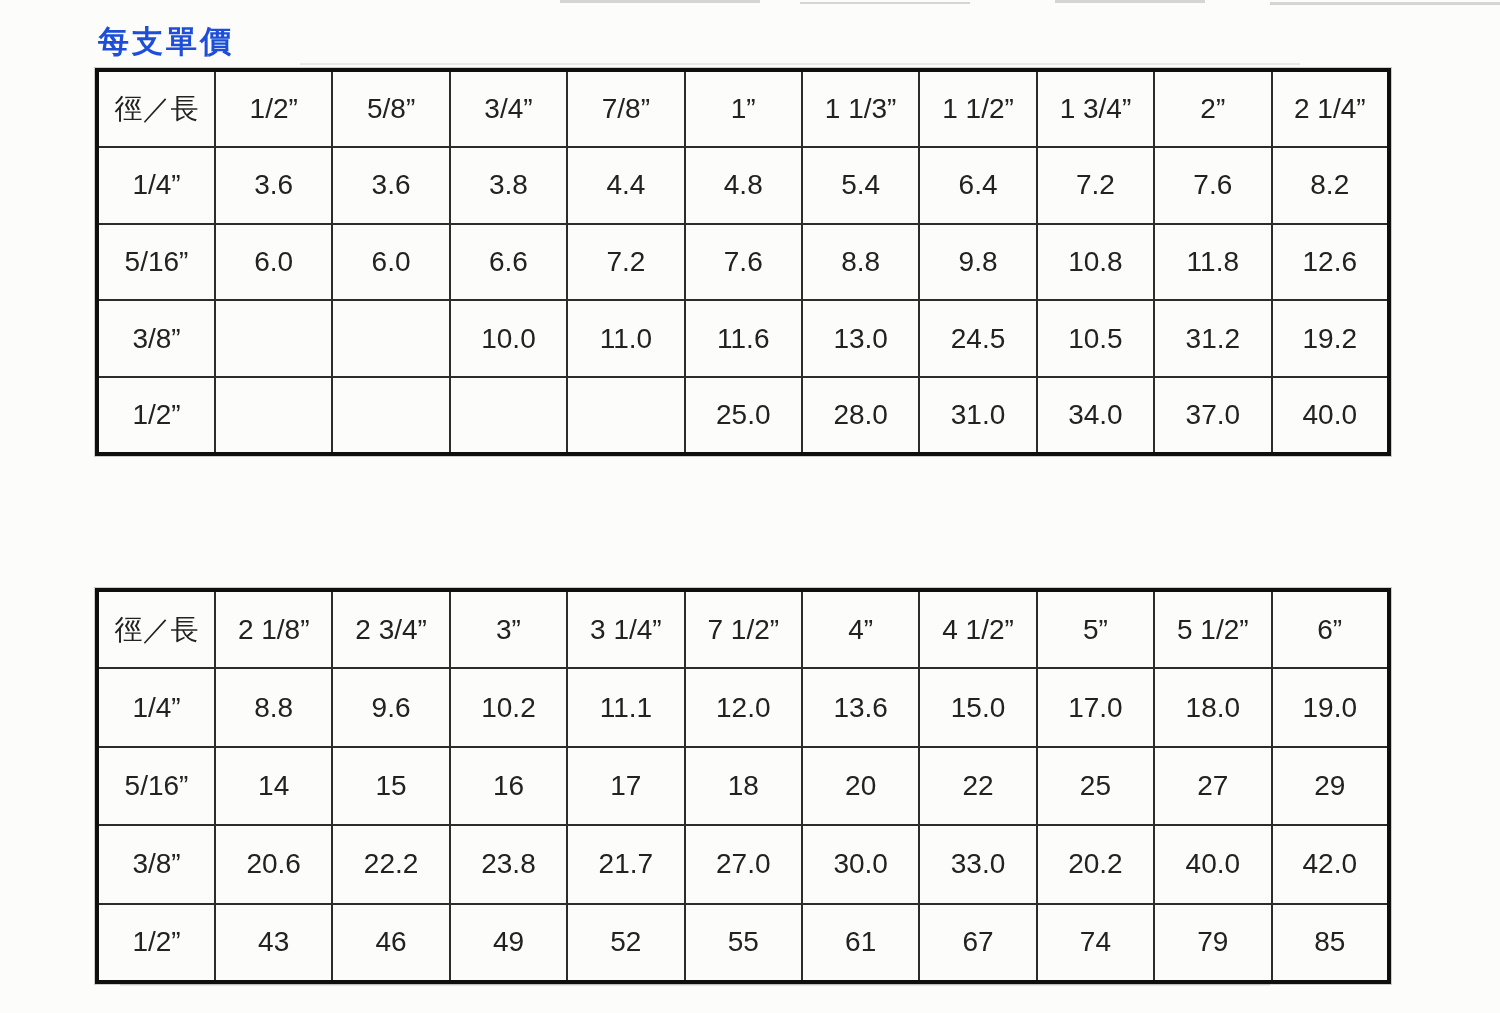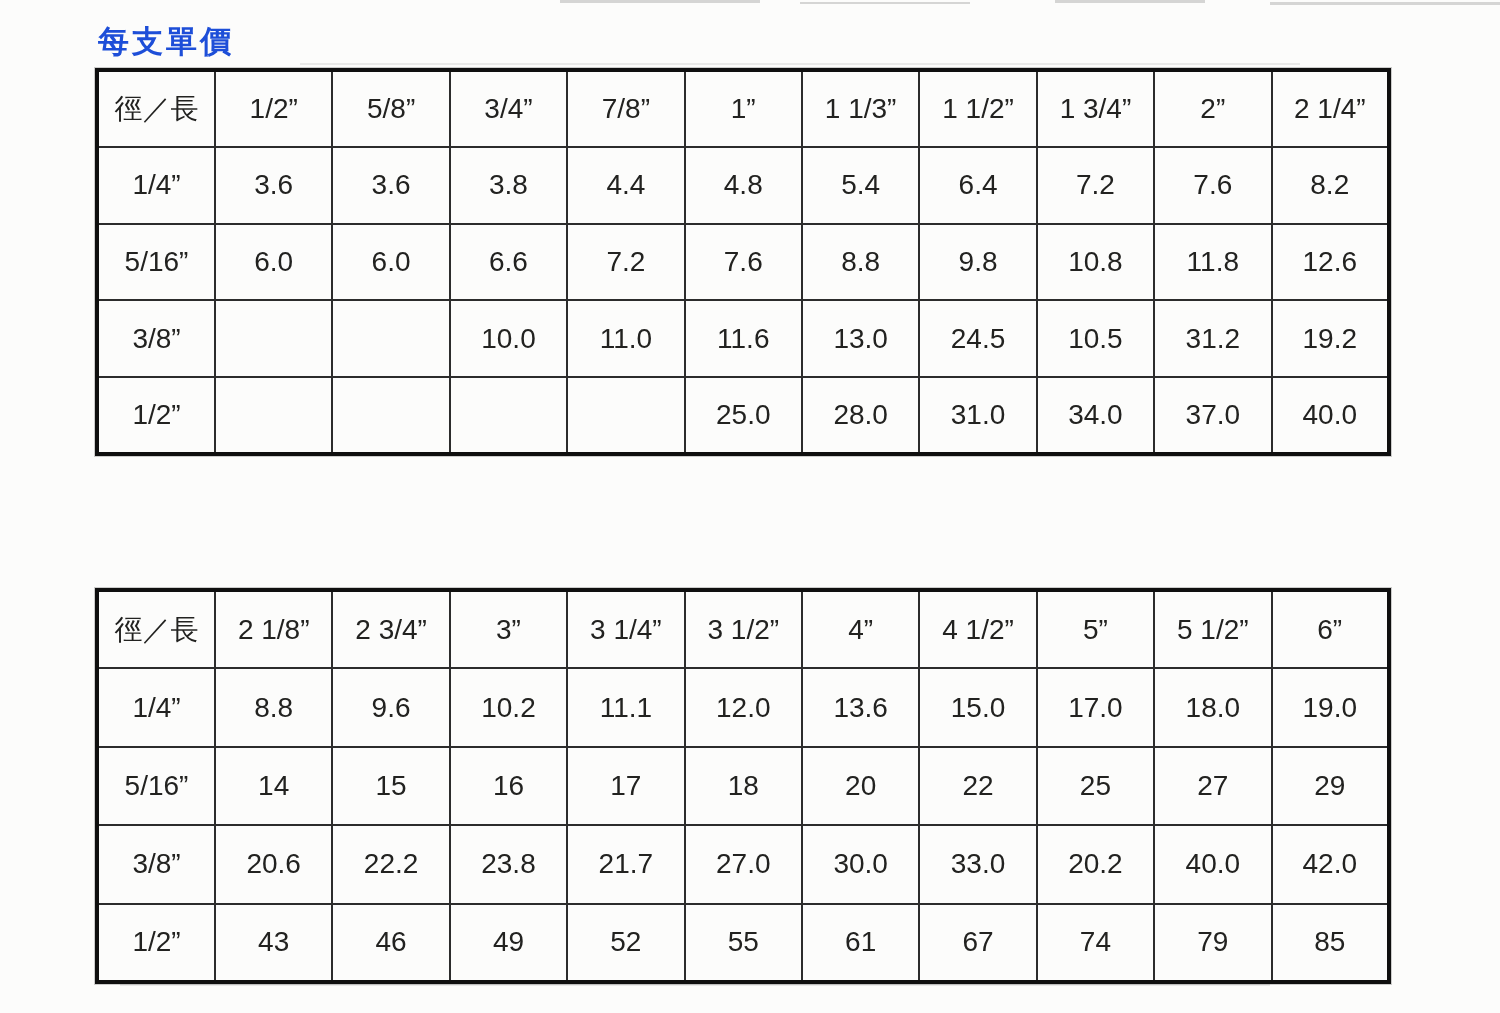--- a/index.html
+++ b/index.html
@@ -147,21 +147,21 @@
     </tbody>
   </table>
 <table class="price-table table-2">
     <thead>
       <tr>
         <th>徑／長</th>
         <th>2 1/8”</th>
         <th>2 3/4”</th>
         <th>3”</th>
         <th>3 1/4”</th>
-        <th>3 1/2”</th>
+        <th>7 1/2”</th>
         <th>4”</th>
         <th>4 1/2”</th>
         <th>5”</th>
         <th>5 1/2”</th>
         <th>6”</th>
       </tr>
     </thead>
     <tbody>
       <tr>
         <th>1/4”</th>

